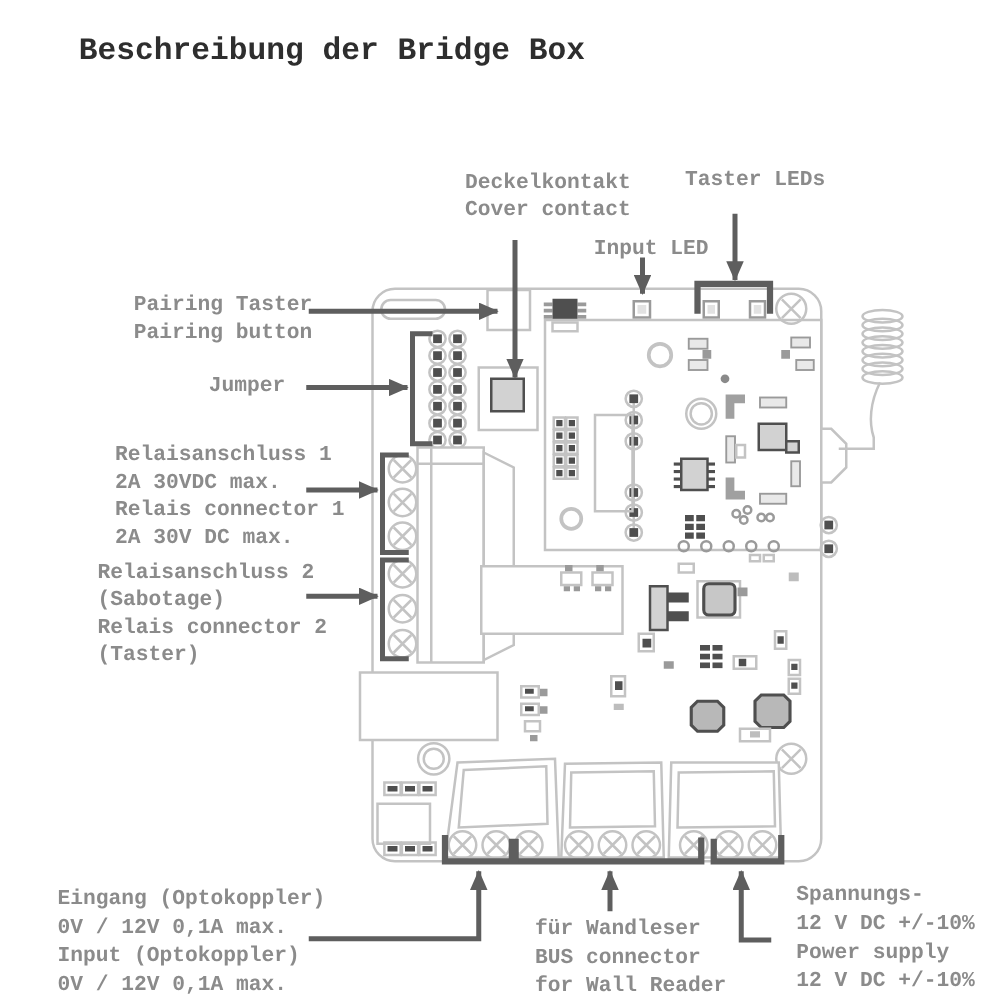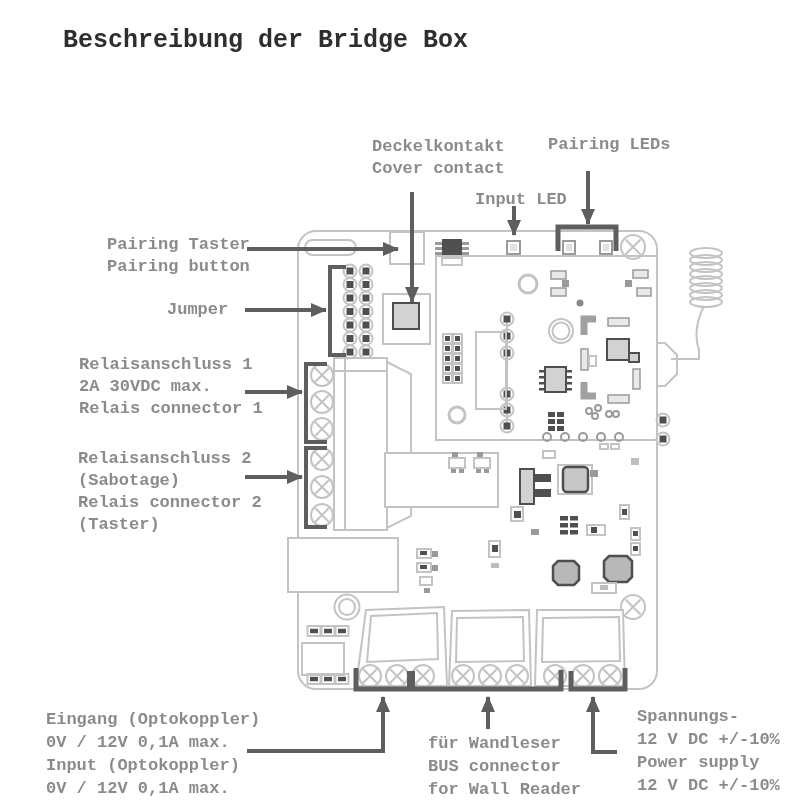--- a/index.html
+++ b/index.html
@@ -353,40 +353,41 @@
   </svg>
 
   <div class="title">Beschreibung der Bridge Box</div>
 
   <div class="lbl" style="left:372px;top:114px">
     <div>Deckelkontakt</div>
     <div>Cover contact</div>
   </div>
 
   <div class="lbl" style="left:548px;top:112px">
-    <div>Pairing LEDs</div>
+    <div>Taster LEDs</div>
   </div>
 
   <div class="lbl" style="left:475px;top:167px">
     <div>Input LED</div>
   </div>
 
   <div class="lbl" style="left:107px;top:212px">
     <div>Pairing Taster</div>
     <div>Pairing button</div>
   </div>
 
   <div class="lbl" style="left:167px;top:277px">
     <div>Jumper</div>
   </div>
 
-  <div class="lbl" style="left:79px;top:332px">
+  <div class="lbl" style="left:92px;top:332px">
     <div>Relaisanschluss 1</div>
     <div>2A 30VDC max.</div>
     <div>Relais connector 1</div>
+    <div>2A 30V DC max.</div>
   </div>
 
   <div class="lbl" style="left:78px;top:426px">
     <div>Relaisanschluss 2</div>
     <div>(Sabotage)</div>
     <div>Relais connector 2</div>
     <div>(Taster)</div>
   </div>
 
   <div class="lbl lh23" style="left:46px;top:686px">

